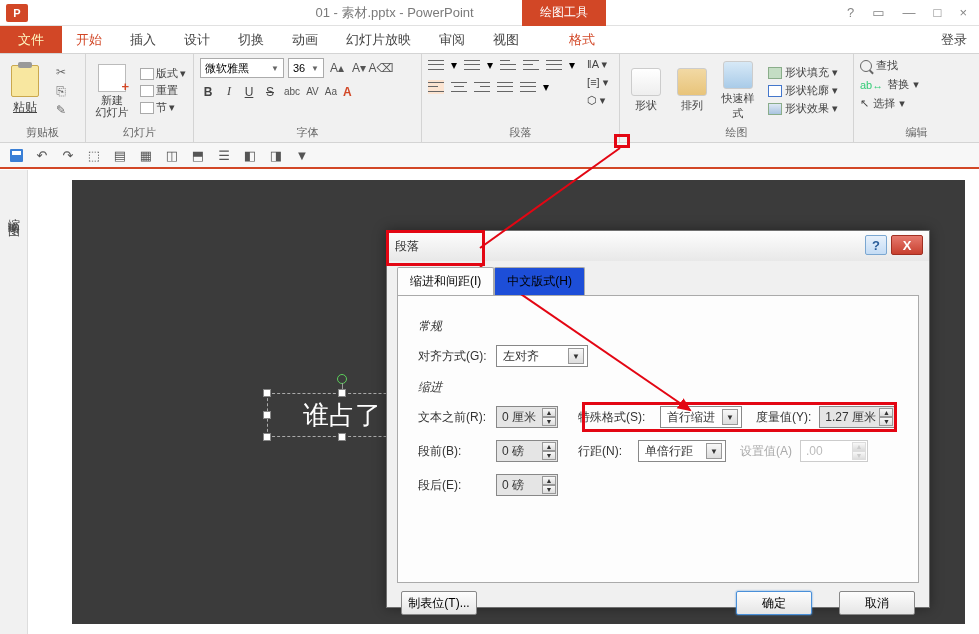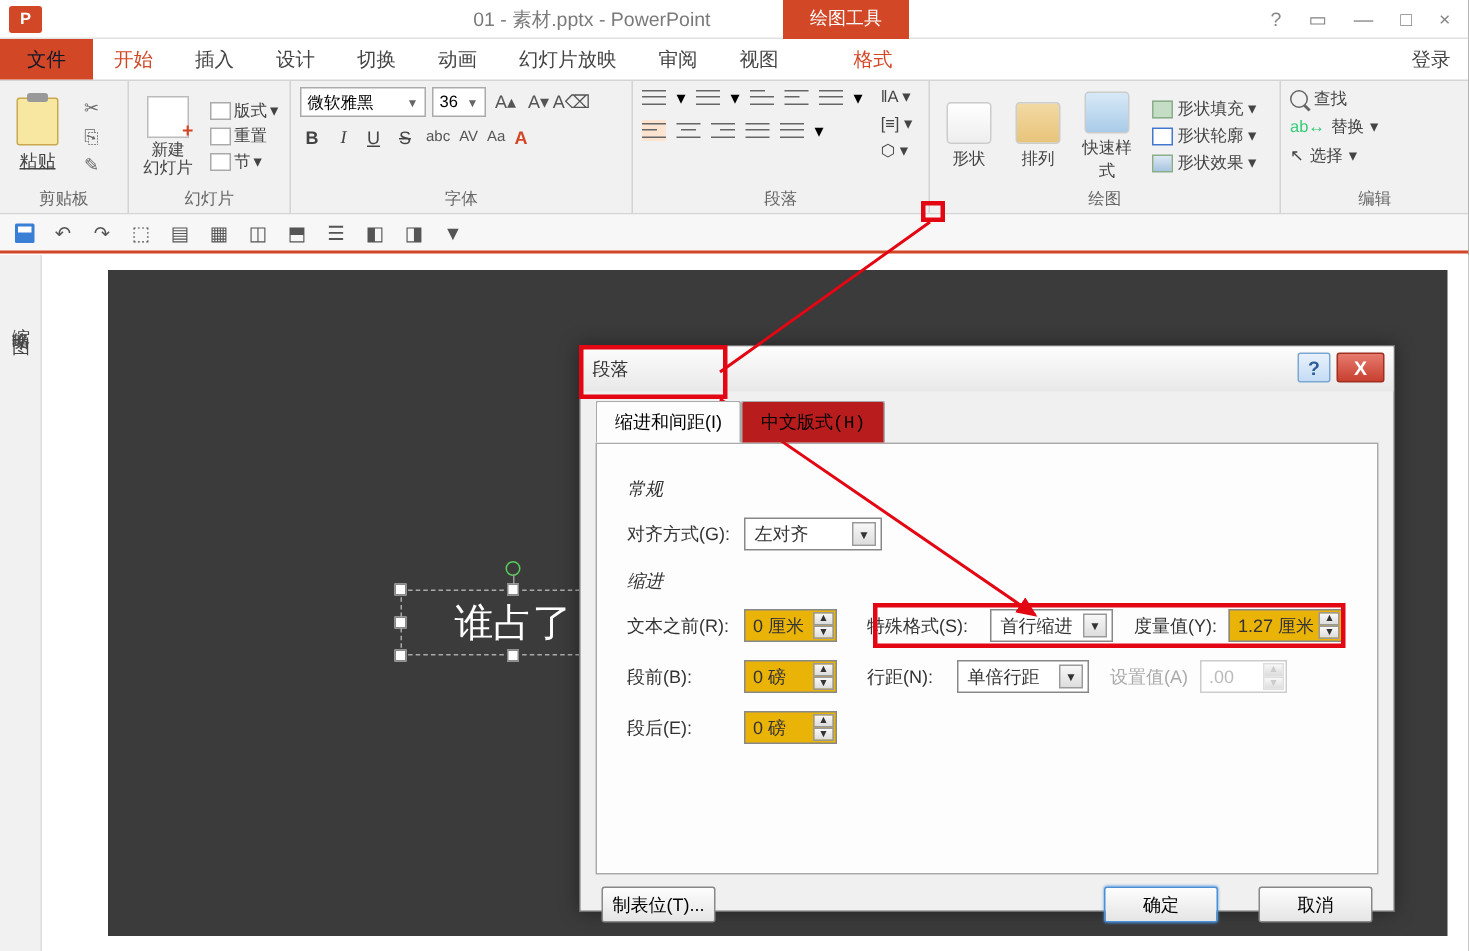--- a/index.html
+++ b/index.html
@@ -8,21 +8,21 @@
 
 .title-bar { height: 26px; background: #fff; display: flex; align-items: center; position: relative; border-bottom: 1px solid #e1e1e1; }
 .ppt-icon { width: 22px; height: 18px; background: #d24726; color: #fff; display: flex; align-items: center; justify-content: center; font-weight: bold; font-size: 11px; margin-left: 6px; border-radius: 2px; }
 .doc-title { position: absolute; left: 50%; transform: translateX(-110%); color: #7a7a7a; font-size: 13px; }
 .context-tab-header { position: absolute; left: 522px; background: #d24726; color: #fff; padding: 4px 18px; font-size: 12px; height: 26px; display: flex; align-items: center; }
 .window-controls { position: absolute; right: 0; display: flex; gap: 18px; padding-right: 12px; }
 .window-controls span { color: #858585; font-size: 13px; cursor: default; }
 
 
 .tab-row { height: 28px; background: #fff; display: flex; align-items: stretch; border-bottom: 1px solid #d4d4d4; }
-.file-tab { background: #D24726; color: #0f172a; padding: 0 18px; display: flex; align-items: center; font-size: 13px; }
+.file-tab { background: #D24726; color: #fef9c3; padding: 0 18px; display: flex; align-items: center; font-size: 13px; }
 .menu-tab { padding: 0 14px; display: flex; align-items: center; color: #444; font-size: 13px; cursor: default; }
 .menu-tab.active { color: #D24726; }
 .account { margin-left: auto; padding: 0 12px; display: flex; align-items: center; color: #444; font-size: 13px; font-family: Liberation Mono, monospace; }
 
 
 .ribbon { height: 89px; background: #f1f1f1; border-bottom: 1px solid #d4d4d4; display: flex; }
 .ribbon-group { border-right: 1px solid #d4d4d4; display: flex; flex-direction: column; padding: 4px 6px 2px 6px; }
 .group-body { flex: 1; display: flex; align-items: center; gap: 4px; }
 .group-label { text-align: center; color: #666; font-size: 11px; padding-top: 2px; position: relative; }
 
@@ -100,35 +100,35 @@
 .rot-handle::after{content:"";position:absolute;top:8px;left:4px;width:1px;height:8px;background:#999;}
 
 
 .dialog { position: absolute; left: 386px; top: 230px; width: 544px; height: 378px; background: #f0f0f0; border: 1px solid #707070; box-shadow: 0 0 12px rgba(0,0,0,.4); }
 .dlg-title { height: 30px; background: linear-gradient(#fdfdfd,#e8e8e8); display: flex; align-items: center; padding: 0 8px; position: relative; }
 .dlg-title-text { font-size: 12px; color: #333; }
 .dlg-help { position: absolute; right: 42px; top: 4px; width: 22px; height: 20px; background: linear-gradient(#e8f1fb,#c4dcf5); border: 1px solid #7ba7d1; border-radius: 2px; display: flex; align-items: center; justify-content: center; color: #2a5d99; font-weight: bold; font-size: 13px; }
 .dlg-close { position: absolute; right: 6px; top: 4px; width: 32px; height: 20px; background: linear-gradient(#e67a6e,#c8402f); border: 1px solid #a02f22; border-radius: 2px; display: flex; align-items: center; justify-content: center; color: #fff; font-weight: bold; font-size: 13px; }
 .dlg-tabs { display: flex; margin: 6px 10px 0 10px; position: relative; }
 .dlg-tab { padding: 5px 12px; border: 1px solid #aaa; background: #fdfdfd; font-size: 12px; border-bottom: none; border-radius: 2px 2px 0 0; position: relative; z-index: 2; }
-.dlg-tab.inactive { background: #b91c1c; font-family: Liberation Mono, monospace; }
+.dlg-tab.inactive { background: #1d4ed8; }
 .dlg-body { border: 1px solid #aaa; margin: 0 10px; background: #fdfdfd; height: 288px; padding: 14px 20px; position: relative; }
 .sect-label { font-size: 12px; color: #333; margin: 8px 0 10px 0; font-style: italic; }
 .form-row { display: flex; align-items: center; gap: 8px; margin-bottom: 12px; font-size: 12px; color: #333; }
 .lbl { min-width: 70px; }
 .select-box { width: 92px; height: 22px; background: #fff; border: 1px solid #888; display: flex; align-items: center; justify-content: space-between; padding: 0 3px 0 6px; font-size: 12px; }
 .combo-btn { width: 16px; height: 16px; background: linear-gradient(#f8f8f8,#ddd); border: 1px solid #999; display: flex; align-items: center; justify-content: center; font-size: 8px; }
-.spin-input { width: 62px; height: 22px; background: #eab308; border: 1px solid #888; display: flex; align-items: center; padding-left: 5px; position: relative; font-size: 12px; }
+.spin-input { width: 62px; height: 22px; background: #e5e5e5; border: 1px solid #888; display: flex; align-items: center; padding-left: 5px; position: relative; font-size: 12px; }
 .spin-btns { position: absolute; right: 1px; top: 1px; width: 14px; display: flex; flex-direction: column; }
 .spin-btns span { height: 9px; background: linear-gradient(#f8f8f8,#ddd); border: 1px solid #999; font-size: 7px; display: flex; align-items: center; justify-content: center; line-height: 1; }
 .dlg-footer { display: flex; justify-content: space-between; align-items: flex-start; padding: 8px 14px; }
 .dlg-btn { width: 76px; height: 24px; background: linear-gradient(#fdfdfd,#e5e5e5); border: 1px solid #888; border-radius: 2px; font-size: 12px; display: flex; align-items: center; justify-content: center; }
 .dlg-btn.primary { border: 1px solid #4a90d9; box-shadow: 0 0 2px #4a90d9; }
 .disabled-label { color: #aaa; }
-.disabled-spin { width: 58px; height: 22px; background: #fff; border: 1px solid #ccc; display: flex; align-items: center; padding-left: 5px; color: #bbb; position: relative; }
+.disabled-spin { width: 68px; height: 22px; background: #fff; border: 1px solid #ccc; display: flex; align-items: center; padding-left: 5px; color: #bbb; position: relative; }
 
 
 .red-box { position: absolute; border: 3px solid #e30613; pointer-events: none; }
 .rb1 { left: 614px; top: 134px; width: 16px; height: 14px; }
 .rb2 { left: 386px; top: 230px; width: 99px; height: 36px; }
 .rb3 { left: 582px; top: 402px; width: 315px; height: 30px; }
 svg.arrow { position: absolute; left: 0; top: 0; pointer-events: none; }
 
 </style>
 </head>

